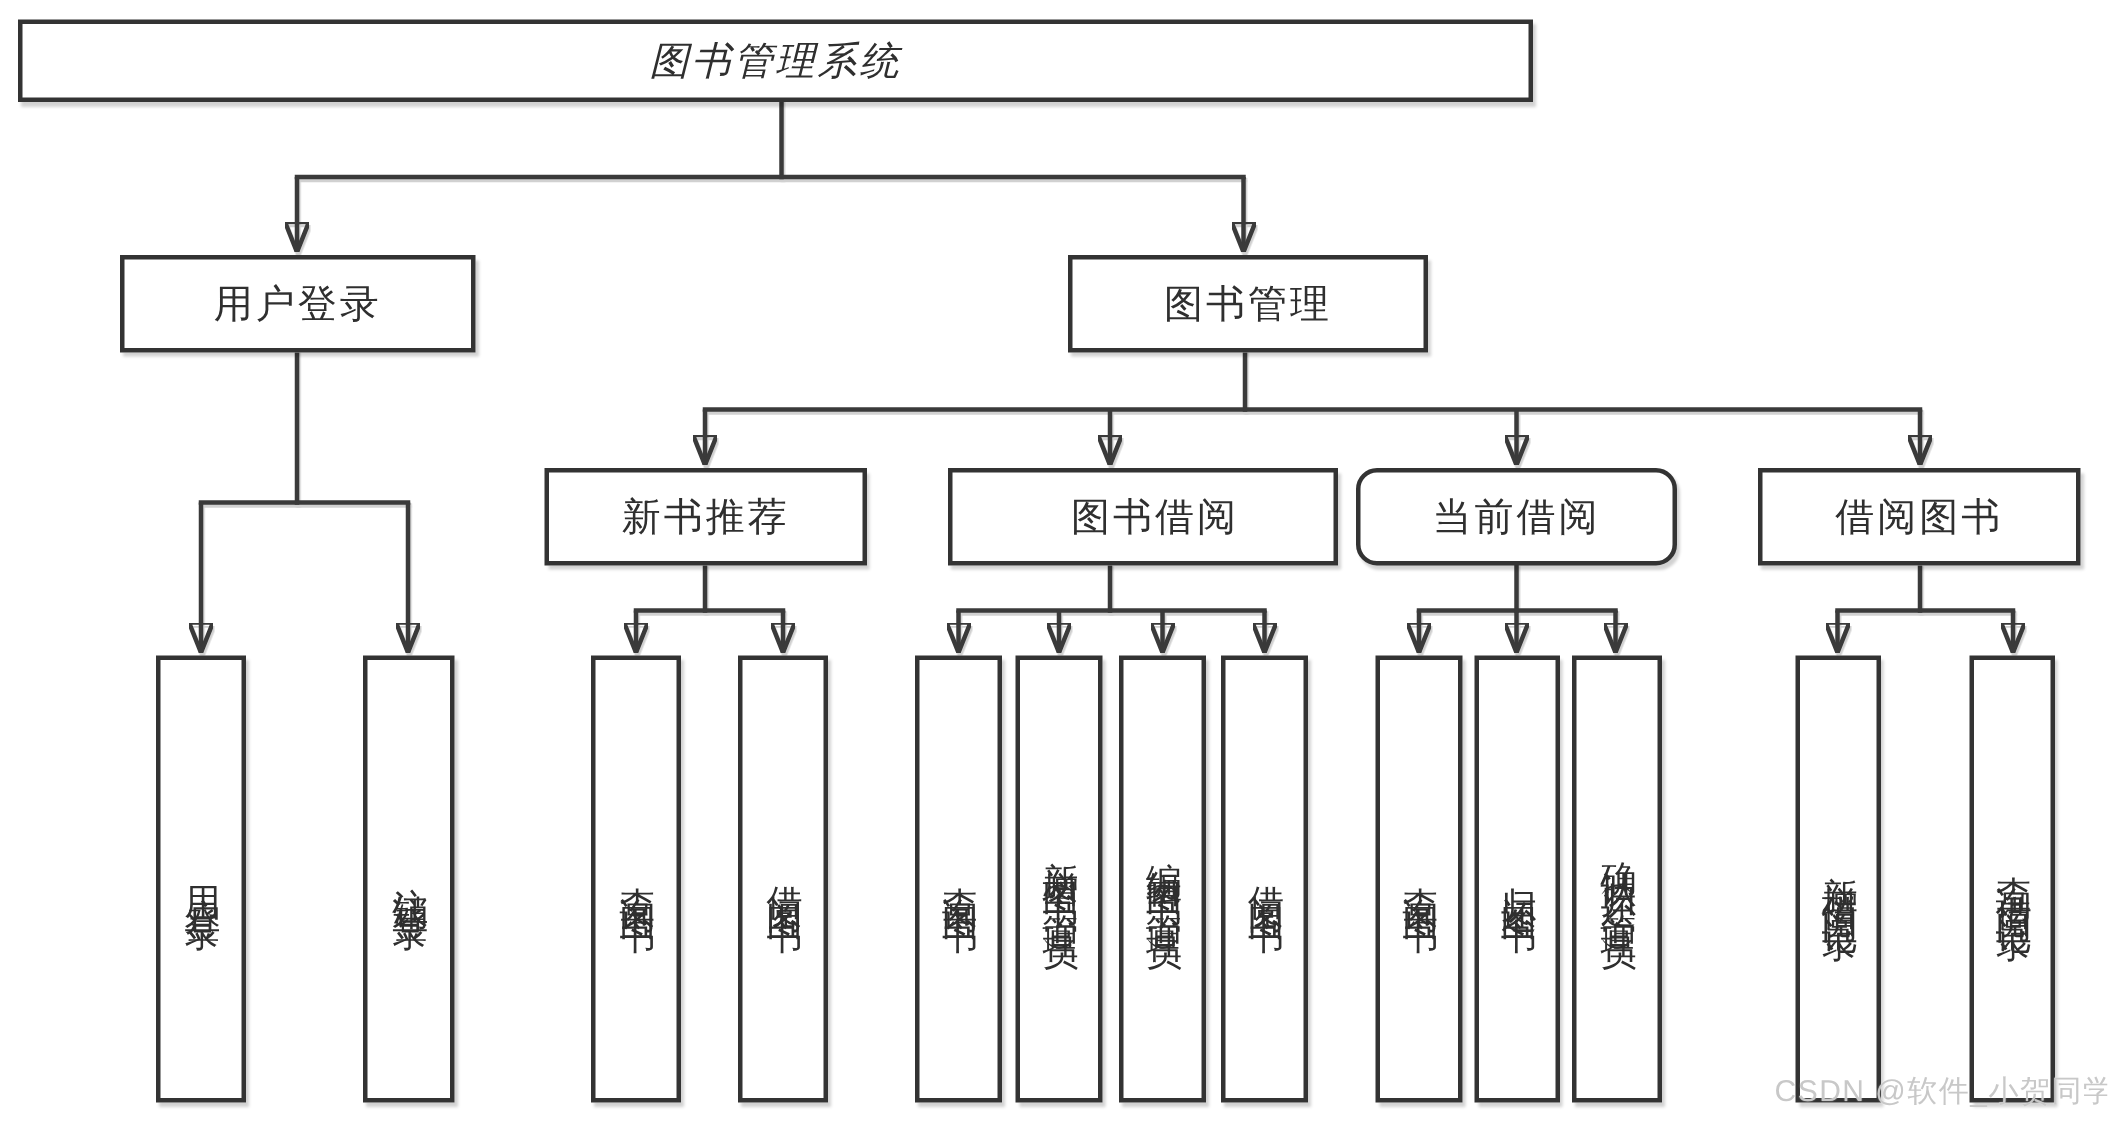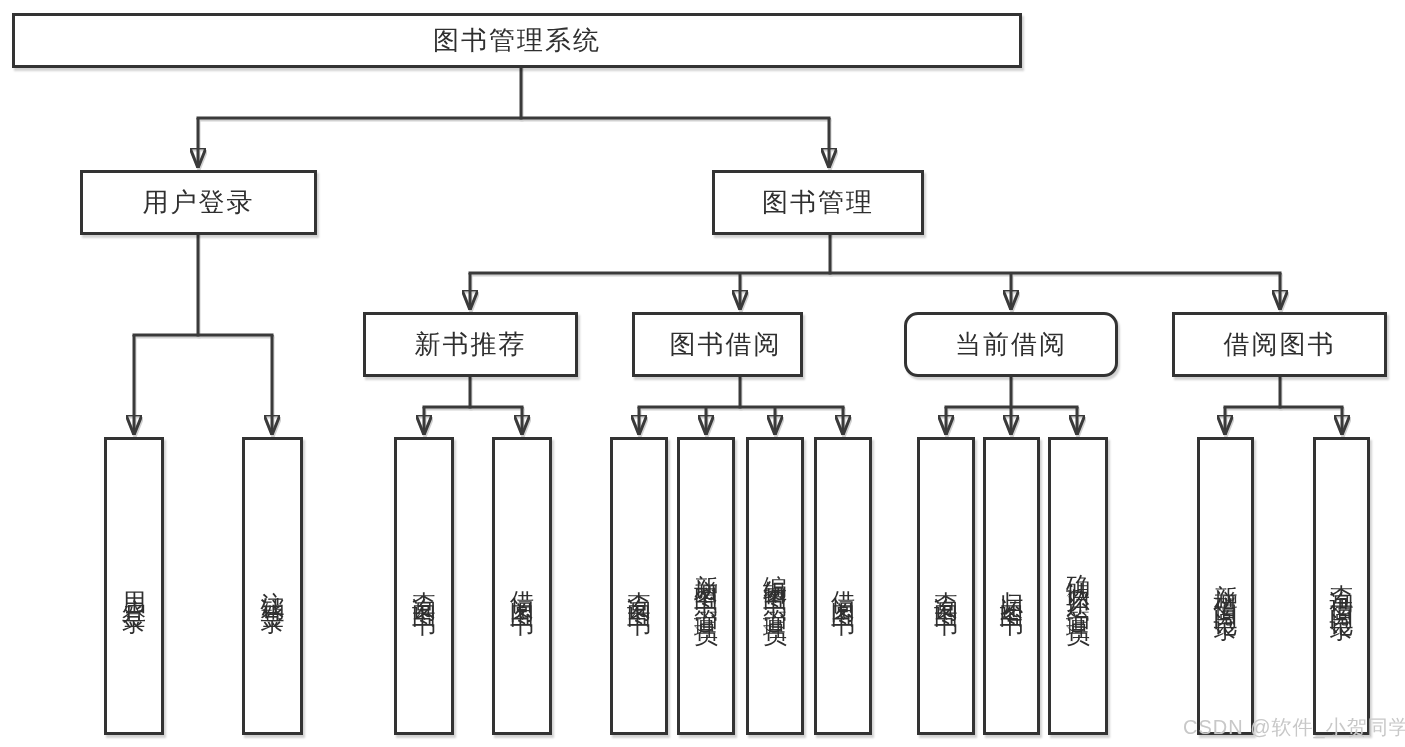--- a/index.html
+++ b/index.html
@@ -84,35 +84,35 @@
     <path d="M946,407 V435" marker-end="url(#ah)"></path>
     <path d="M1011,407 V435" marker-end="url(#ah)"></path>
     <path d="M1077,407 V435" marker-end="url(#ah)"></path>
 
     <path class="cap" d="M1280,377 V407"></path>
     <path class="cap" d="M1225,407 H1342"></path>
     <path d="M1225,407 V435" marker-end="url(#ah)"></path>
     <path d="M1342,407 V435" marker-end="url(#ah)"></path>
   </svg>
 
-  <div class="node h" style="left:12px;top:13px;width:1010px;height:55px;">
+  <div class="node h" style="left:12px;top:13px;width:1010px;height:55px;font-style:italic;">
     <span>图书管理系统</span>
   </div>
 
   <div class="node h" style="left:80px;top:170px;width:237px;height:65px;">
     <span>用户登录</span>
   </div>
-  <div class="node h" style="left:712px;top:170px;width:212px;height:65px;">
+  <div class="node h" style="left:712px;top:170px;width:240px;height:65px;">
     <span>图书管理</span>
   </div>
 
   <div class="node h" style="left:363px;top:312px;width:215px;height:65px;">
     <span>新书推荐</span>
   </div>
-  <div class="node h" style="left:632px;top:312px;width:171px;height:65px;padding-left:16px;">
+  <div class="node h" style="left:632px;top:312px;width:260px;height:65px;padding-left:16px;">
     <span>图书借阅</span>
   </div>
   <div class="node h" style="left:904px;top:312px;width:214px;height:65px;border-radius:14px;">
     <span>当前借阅</span>
   </div>
   <div class="node h" style="left:1172px;top:312px;width:215px;height:65px;">
     <span>借阅图书</span>
   </div>
 
   <div class="node v" style="left:104px;top:437px;width:60px;height:298px;">

